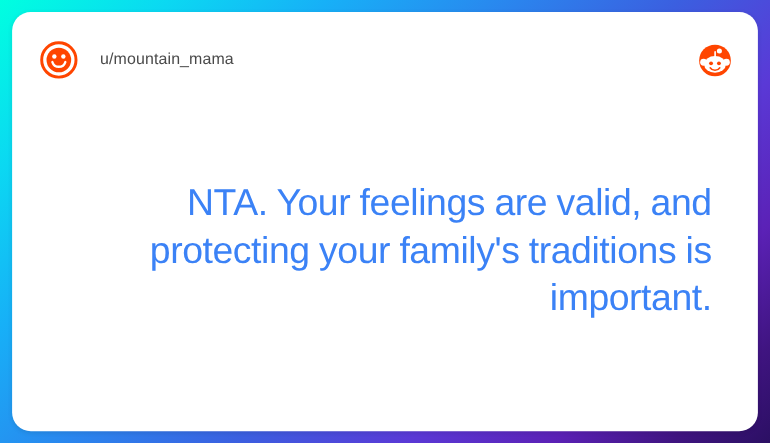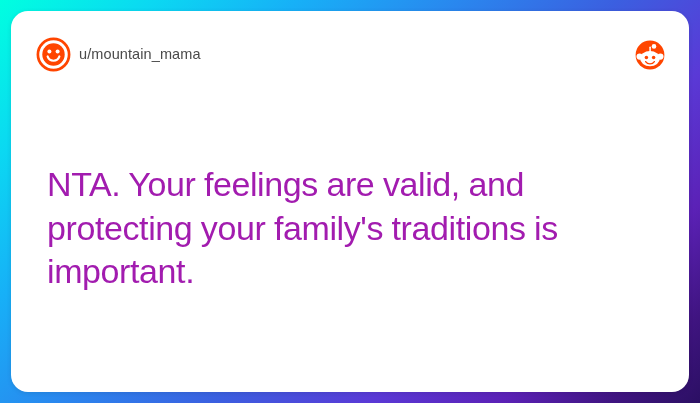--- a/index.html
+++ b/index.html
@@ -56,21 +56,21 @@
     display: flex;
     align-items: center;
   }
 
   .author-block {
     position: absolute;
     left: 25px;
     top: 26px;
     display: flex;
     align-items: center;
-    gap: 8px;
+    gap: 20px;
     justify-content: space-between;
   }
 
   .avatar {
     width: 35px;
     height: 35px;
     flex: 0 0 35px;
     display: block;
   }
 
@@ -93,24 +93,25 @@
   }
 
   
   .body-text {
     position: absolute;
     left: 36px;
     top: 152px;
     width: 600px;
     font-size: 34px;
     line-height: 1.285;
-    color: #a21caf;
+    color: #3b82f6;
     letter-spacing: -0.4px;
     font-weight: 400;
     word-spacing: -0.5px;
+    text-align: right;
   }
 </style>
 </head>
 <body>
 
 <div id="stage">
 
   <div id="card">
 
     <div class="header-row">

